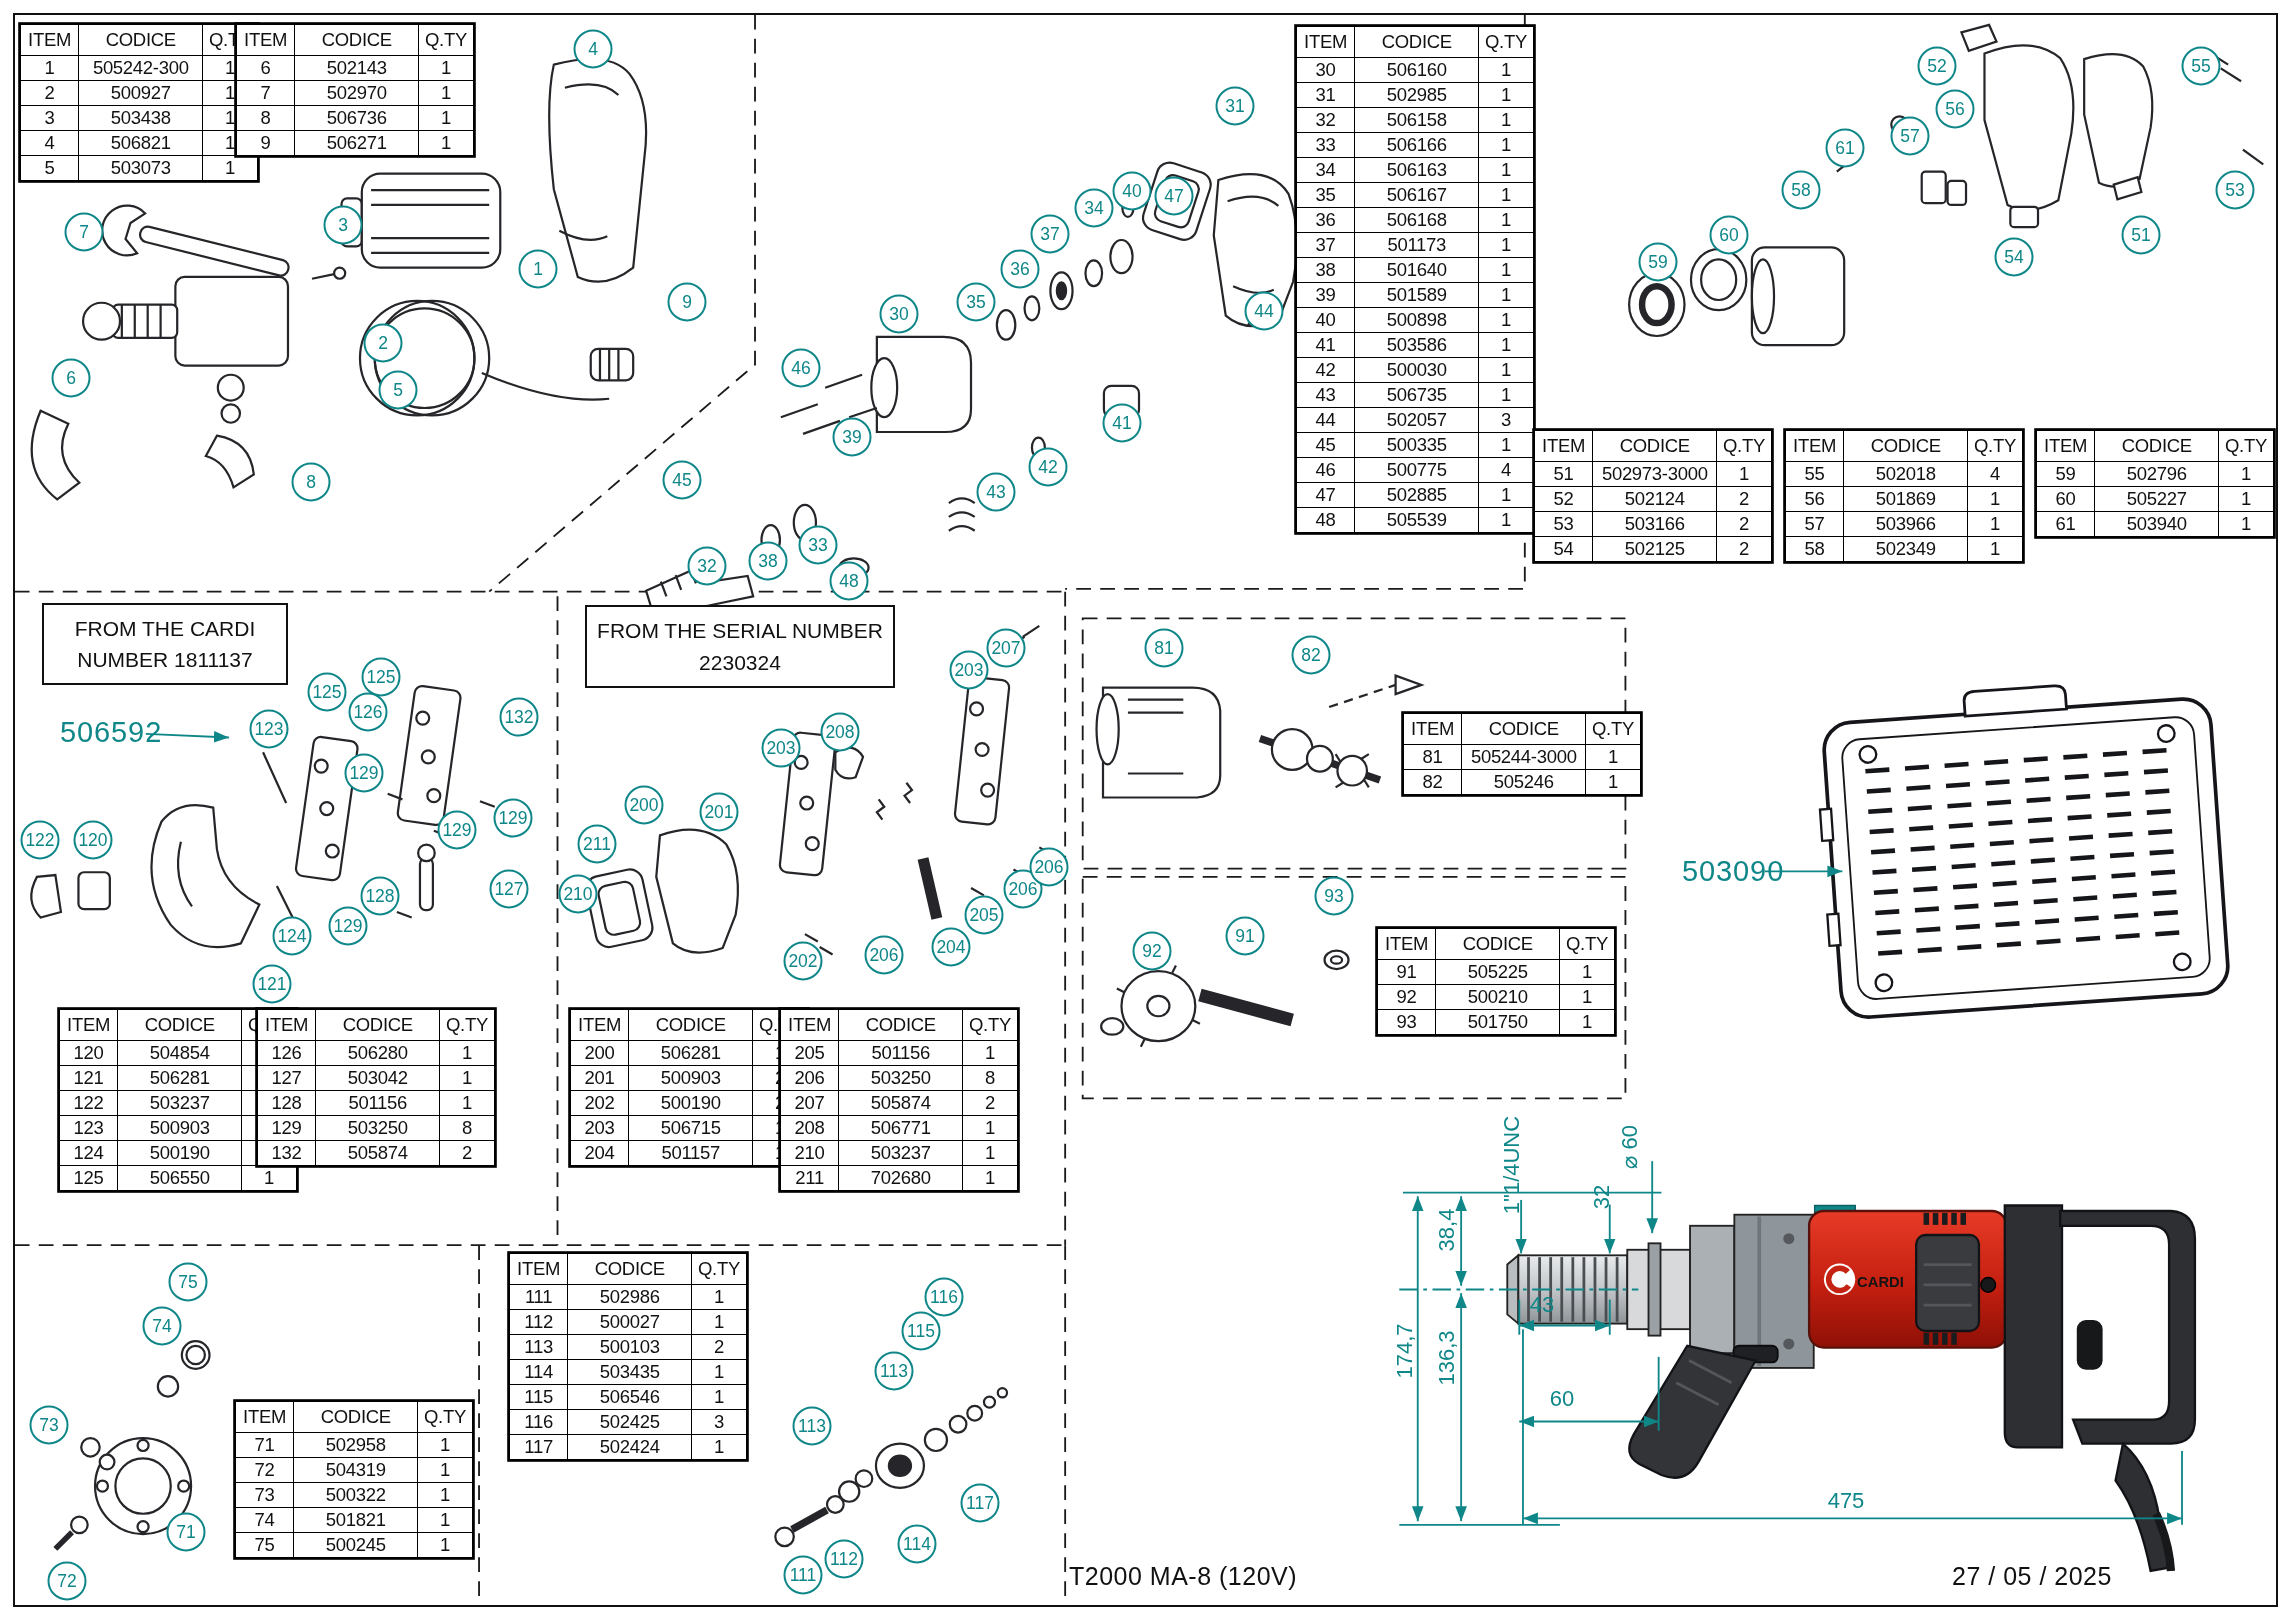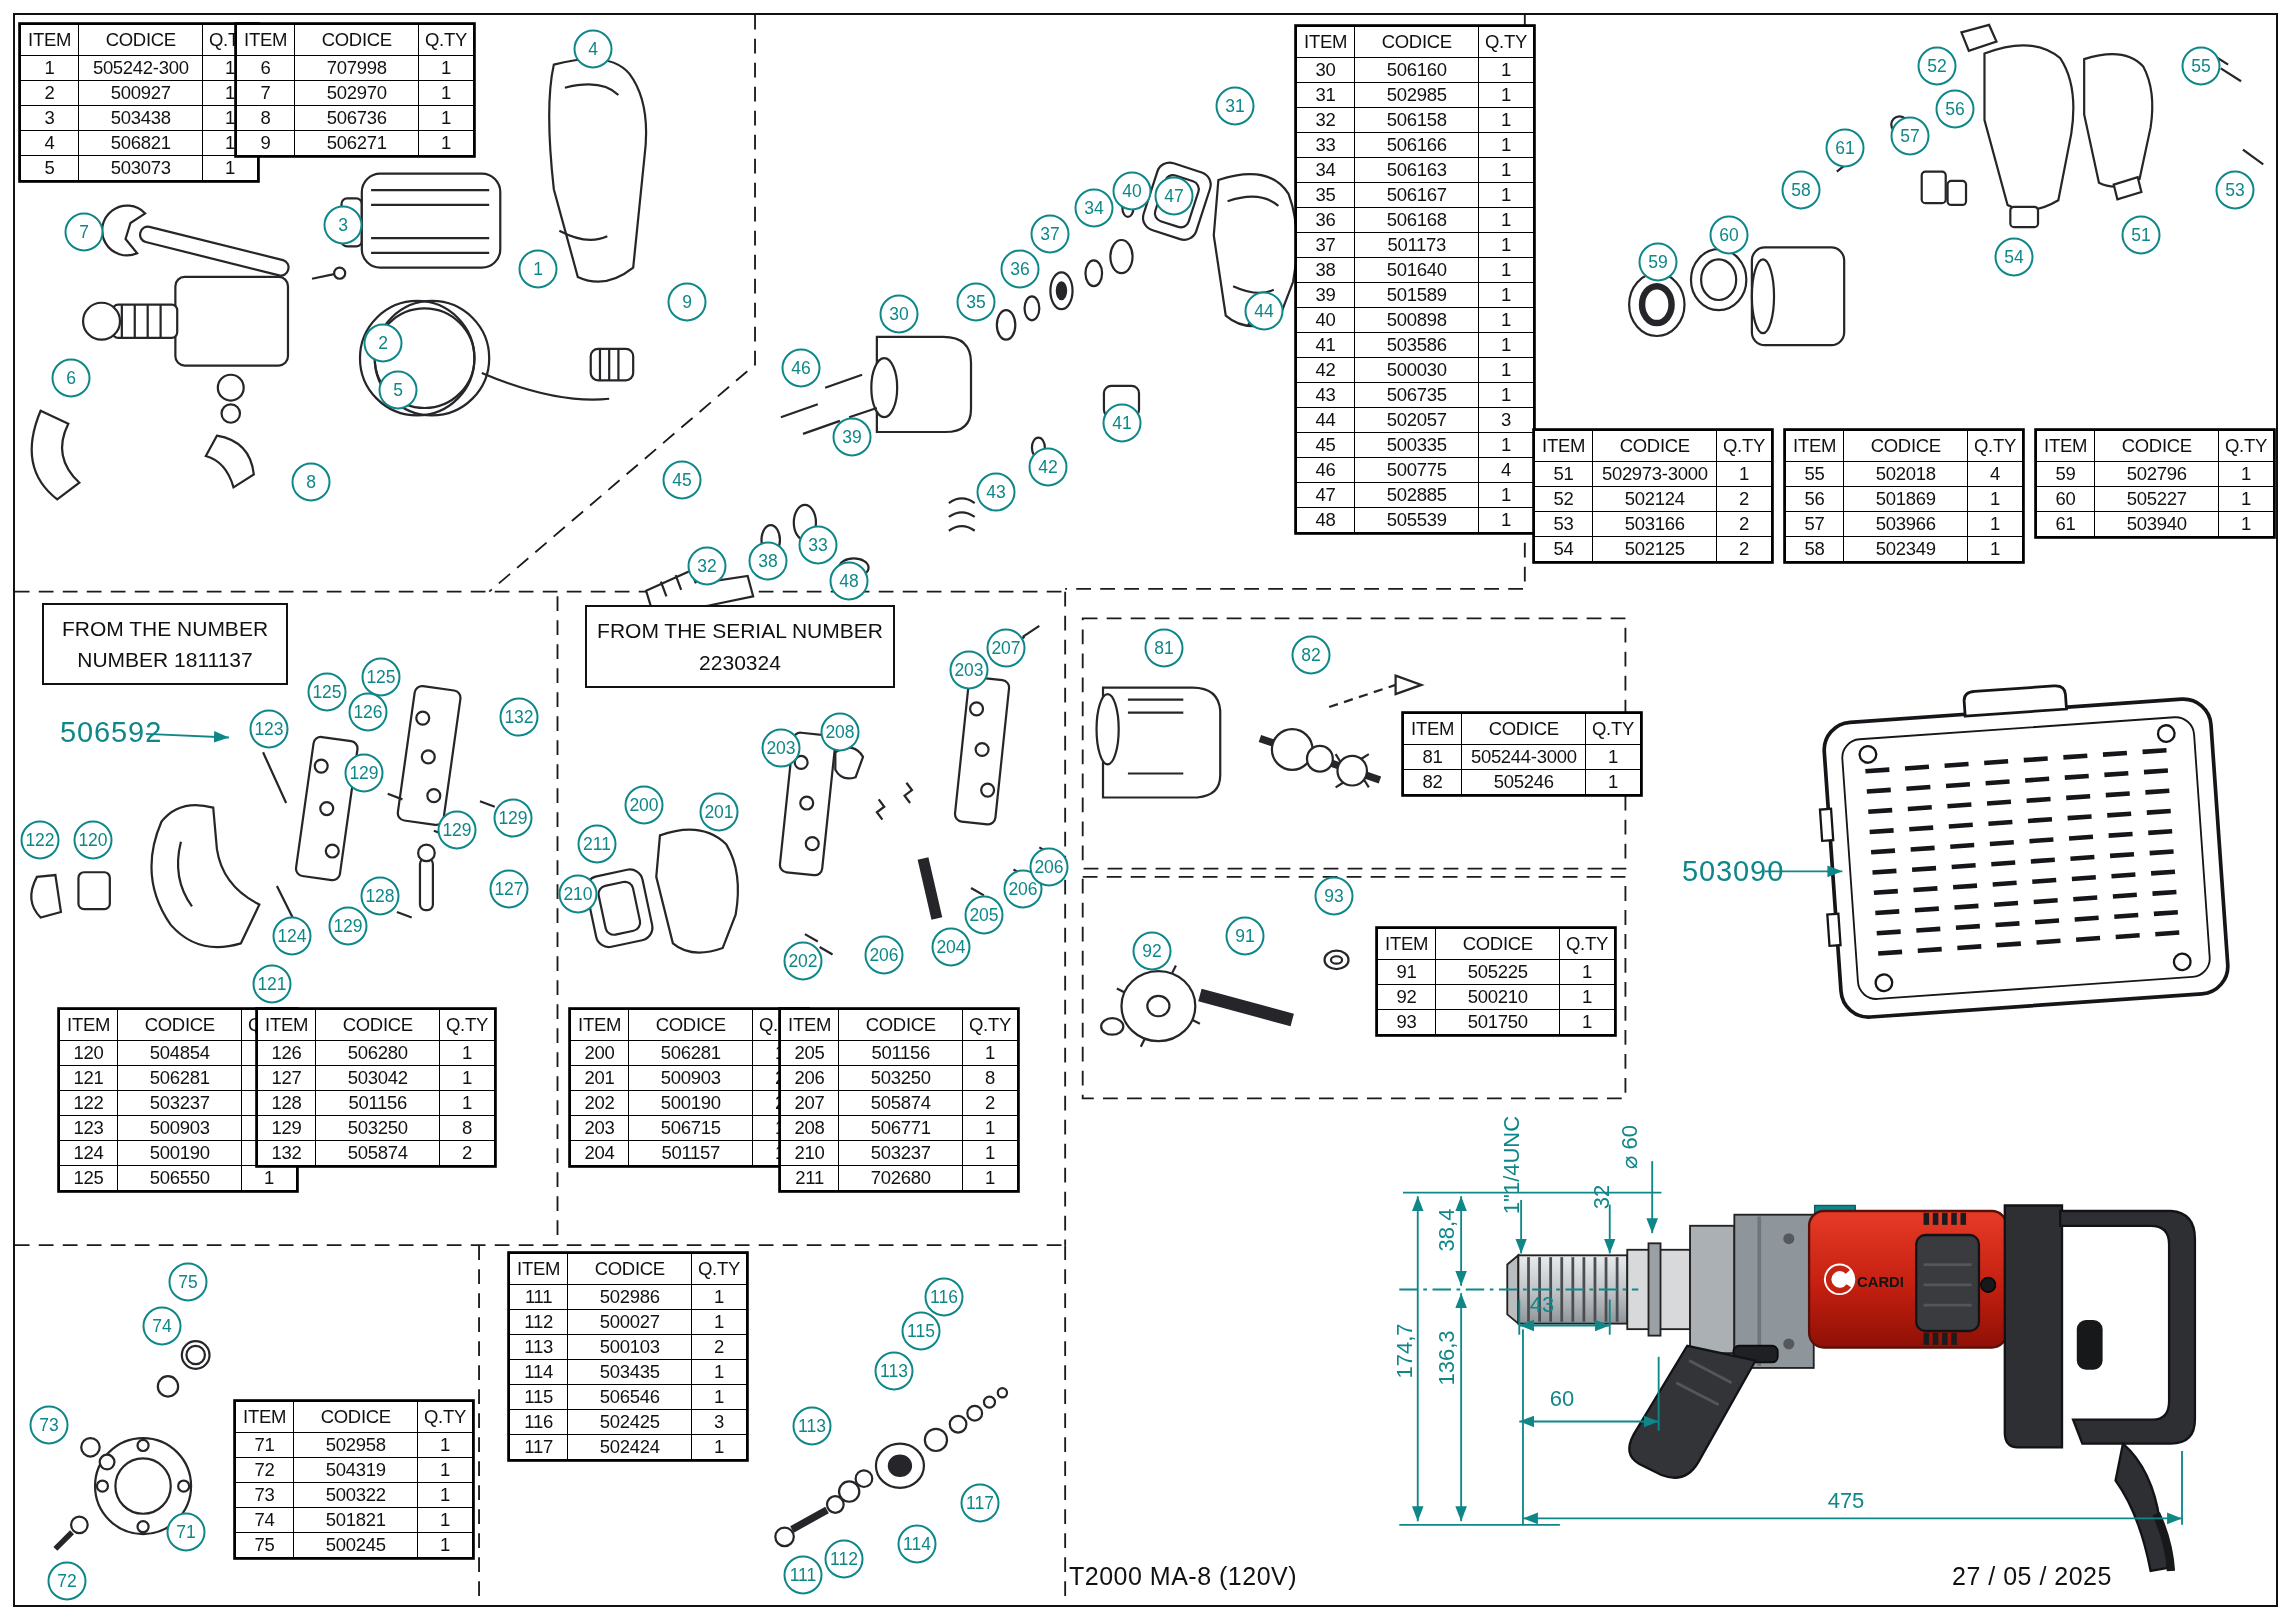--- a/index.html
+++ b/index.html
@@ -373,21 +373,21 @@
       <thead>
         <tr>
           <th class="c-item">ITEM</th>
           <th class="c-cod">CODICE</th>
           <th class="c-qty">Q.TY</th>
         </tr>
       </thead>
       <tbody>
         <tr>
           <td class="c-item">6</td>
-          <td class="c-cod">707998</td>
+          <td class="c-cod">502143</td>
           <td class="c-qty">1</td>
         </tr>
         <tr>
           <td class="c-item">7</td>
           <td class="c-cod">502970</td>
           <td class="c-qty">1</td>
         </tr>
         <tr>
           <td class="c-item">8</td>
           <td class="c-cod">506736</td>
@@ -872,21 +872,21 @@
         </tr>
         <tr>
           <td class="c-item">117</td>
           <td class="c-cod">502424</td>
           <td class="c-qty">1</td>
         </tr>
       </tbody>
     </table>
 
   <div class="notebox" style="left:42px;top:603px;width:242px;height:78px">
-    <span>FROM THE NUMBER</span>
+    <span>FROM THE CARDI</span>
     <span>NUMBER 1811137</span>
   </div>
   <div class="notebox" style="left:585px;top:605px;width:306px;height:79px">
     <span>FROM THE SERIAL NUMBER</span>
     <span>2230324</span>
   </div>
 
   <div class="teallabel" style="left:37px;top:716px">506592</div>
   <div class="teallabel" style="left:1659px;top:855px">503090</div>
 

